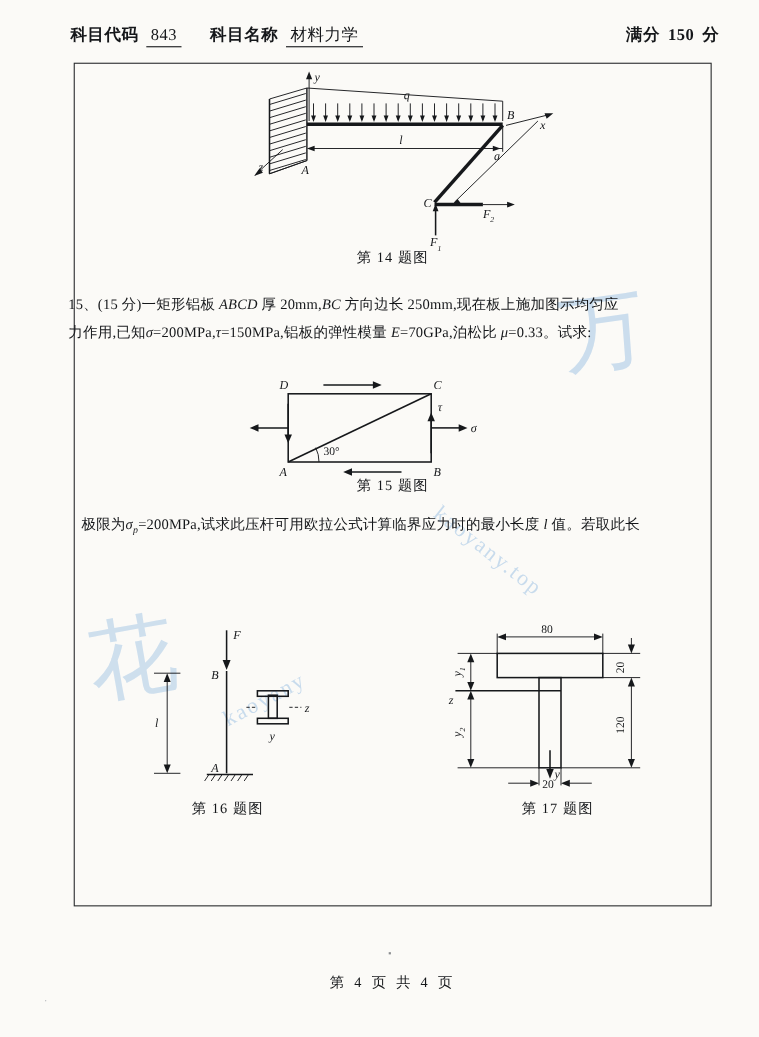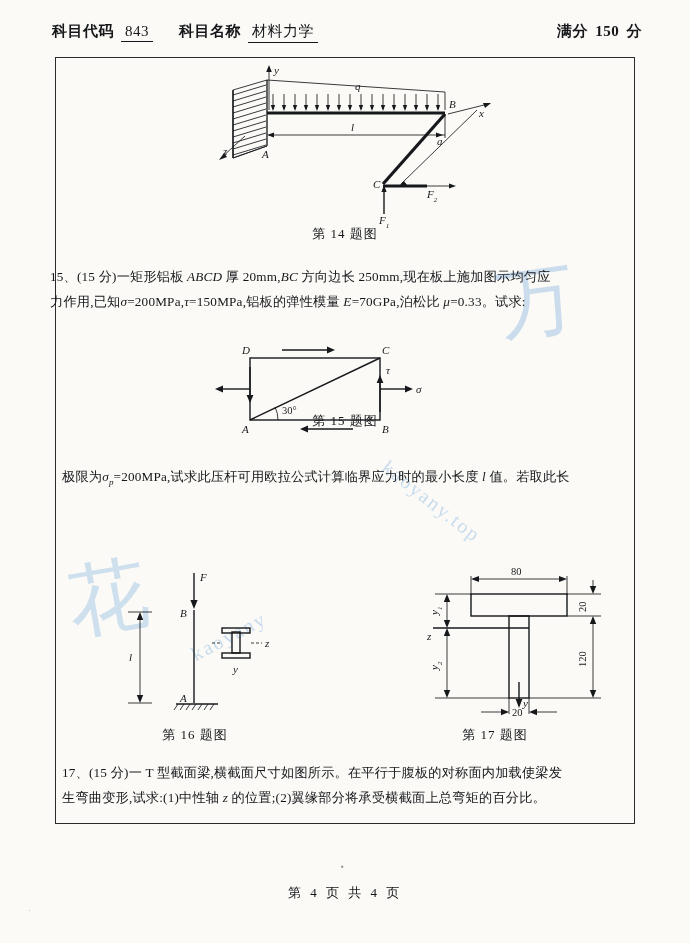--- a/index.html
+++ b/index.html
@@ -4,21 +4,21 @@
 <style>
   html,body{margin:0;padding:0;}
   body{
     width:690px;height:943px;
     background:#fbfaf7;
     font-family:"Liberation Serif","DejaVu Serif",serif;
     color:#15171a;
     position:relative;
     overflow:hidden;
   }
-  .page{position:absolute;inset:0;}
+  .page{position:absolute;inset:0;margin-left:12px;}
 
   
   .hdr{
     position:absolute;left:52px;top:22px;width:590px;height:26px;
     display:flex;align-items:baseline;
     font-size:15px;font-weight:bold;letter-spacing:.5px;
   }
   .hdr .lbl{margin-right:7px;}
   .hdr .val{border-bottom:1.6px solid #15171a;padding:0 4px 1px 4px;font-weight:normal;}
   .hdr .gap{width:26px;}
@@ -240,21 +240,21 @@
 
       <line class="stroke med" x1="190" y1="72" x2="190" y2="40"></line>
       <path d="M190 35 L186.6 43 L193.4 43 Z" fill="#16181b"></path>
       <text class="flbl" x="196" y="34">τ</text>
 
       <line class="stroke med" x1="190" y1="49" x2="218" y2="49"></line>
       <path d="M223 49 L215 45.6 L215 52.4 Z" fill="#16181b"></path>
       <text class="flbl" x="226" y="53">σ</text>
     </svg>
   </div>
-  <div class="cap" style="left:250px;top:412px;width:190px;">第 15 题图</div>
+  <div class="cap" style="left:250px;top:432px;width:190px;">第 15 题图</div>
 
   <div class="q q16">
     <div>极限为<i>σ<sub>p</sub></i>=200MPa,试求此压杆可用欧拉公式计算临界应力时的最小长度 <i>l</i> 值。若取此长</div>
   </div>
 
   <div class="fig" style="left:118px;top:565px;">
     <svg width="175" height="155" viewBox="0 0 175 155">
 
       <line class="stroke med" x1="76" y1="8" x2="76" y2="38"></line>
       <path d="M76 44 L72.4 35 L79.6 35 Z" fill="#16181b"></path>
@@ -293,21 +293,21 @@
         <line class="stroke thin" x1="-24" y1="0" x2="-15" y2="0" stroke-dasharray="3,2"></line>
         <line class="stroke thin" x1="15" y1="0" x2="26" y2="0" stroke-dasharray="3,2"></line>
         <text class="flbl" x="29" y="4">z</text>
 
         <text class="flbl" x="-3" y="30">y</text>
       </g>
     </svg>
   </div>
   <div class="cap" style="left:110px;top:726px;width:170px;">第 16 题图</div>
 
-  <div class="fig" style="left:423px;top:562px;">
+  <div class="fig" style="left:392px;top:562px;">
     <svg width="215" height="160" viewBox="0 0 215 160">
       <defs>
         <pattern id="hatch17" patternUnits="userSpaceOnUse" width="7" height="7" patternTransform="rotate(45)">
           <line x1="0" y1="0" x2="0" y2="7" stroke="#16181b" stroke-width="0.9"></line>
         </pattern>
       </defs>
 
       <rect class="stroke med" x="48" y="32" width="96" height="22" fill="url(#hatch17)"></rect>
 
       <rect class="stroke med" x="86" y="54" width="20" height="82" fill="url(#hatch17)"></rect>
@@ -354,22 +354,18 @@
       <line class="stroke thin" x1="12" y1="136" x2="86" y2="136"></line>
       <text class="flbl" x="15" y="108" transform="rotate(-90,15,108)">y<tspan baseline-shift="sub" font-size="7">2</tspan></text>
 
       <line class="stroke med" x1="96" y1="120" x2="96" y2="140"></line>
       <path d="M96 146 L92.6 137 L99.4 137 Z" fill="#16181b"></path>
       <text class="flbl" x="100" y="145">y</text>
     </svg>
   </div>
   <div class="cap" style="left:400px;top:726px;width:190px;">第 17 题图</div>
 
-  <div class="q q17">
-    <div>17、(15 分)一 T 型截面梁,横截面尺寸如图所示。在平行于腹板的对称面内加载使梁发</div>
-    <div>生弯曲变形,试求:(1)中性轴 <i>z</i> 的位置;(2)翼缘部分将承受横截面上总弯矩的百分比。</div>
-  </div>
 
   <div class="speck">▪</div>
   <div class="footer">第 4 页 共 4 页</div>
   <div class="corner">·</div>
 
 </div>
 
 </body></html>

